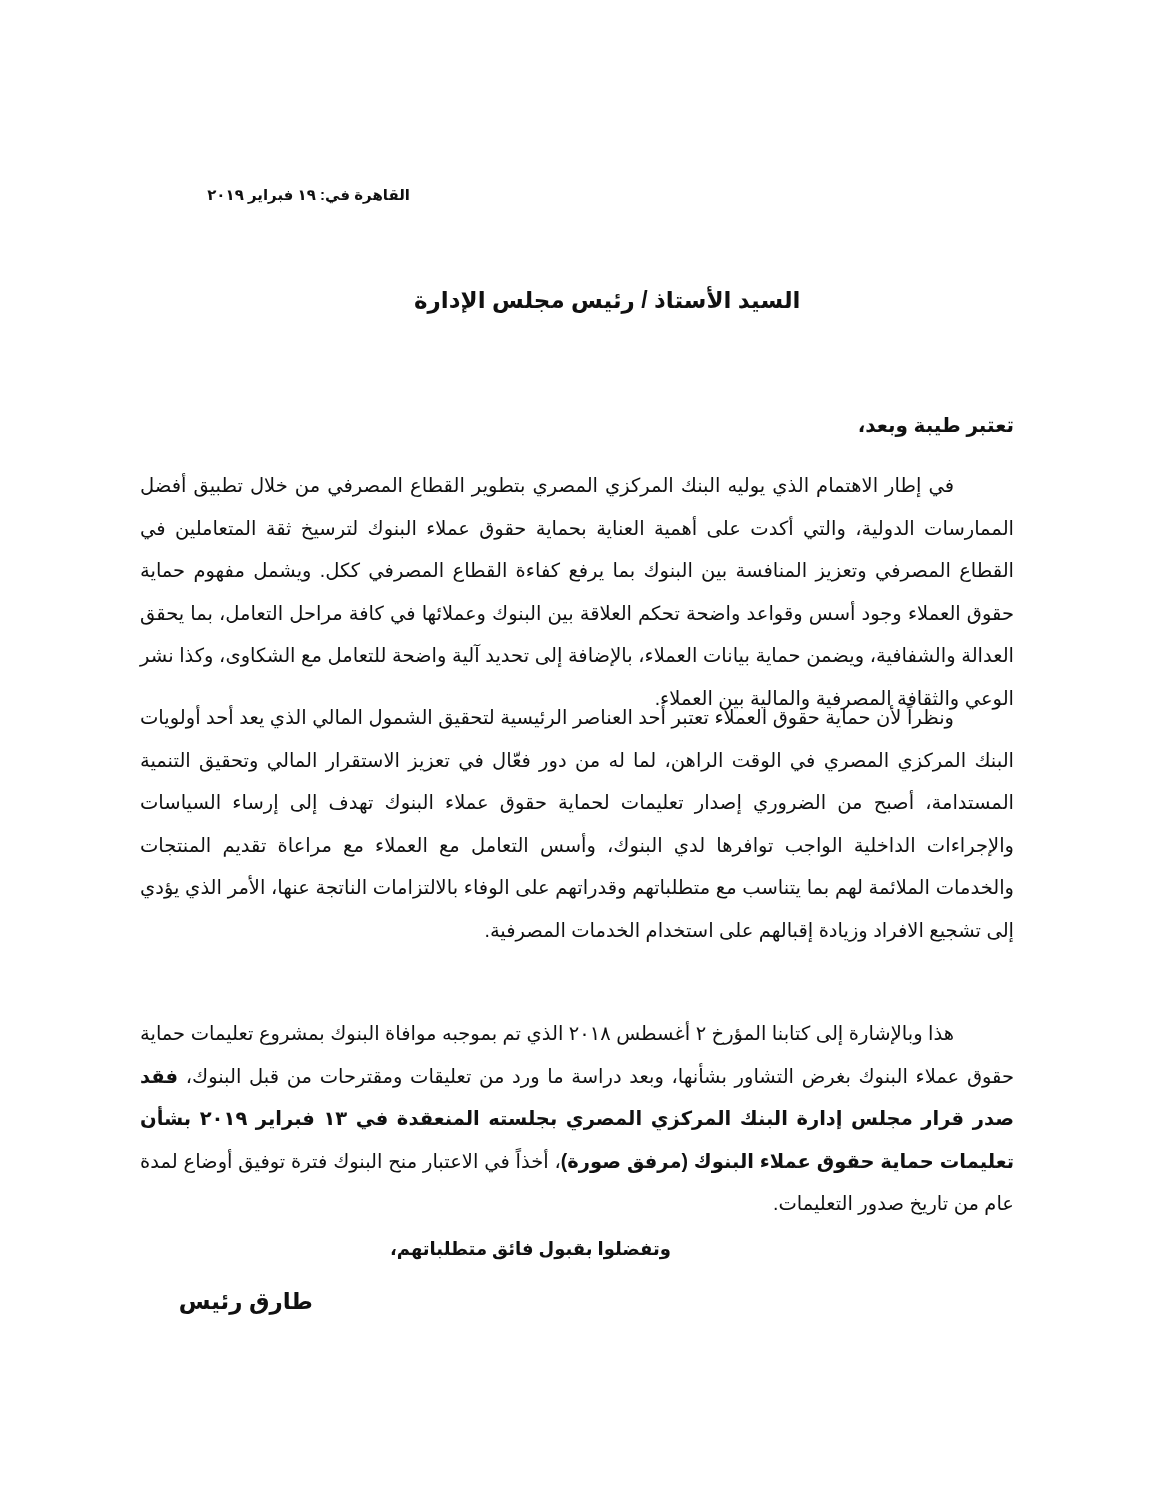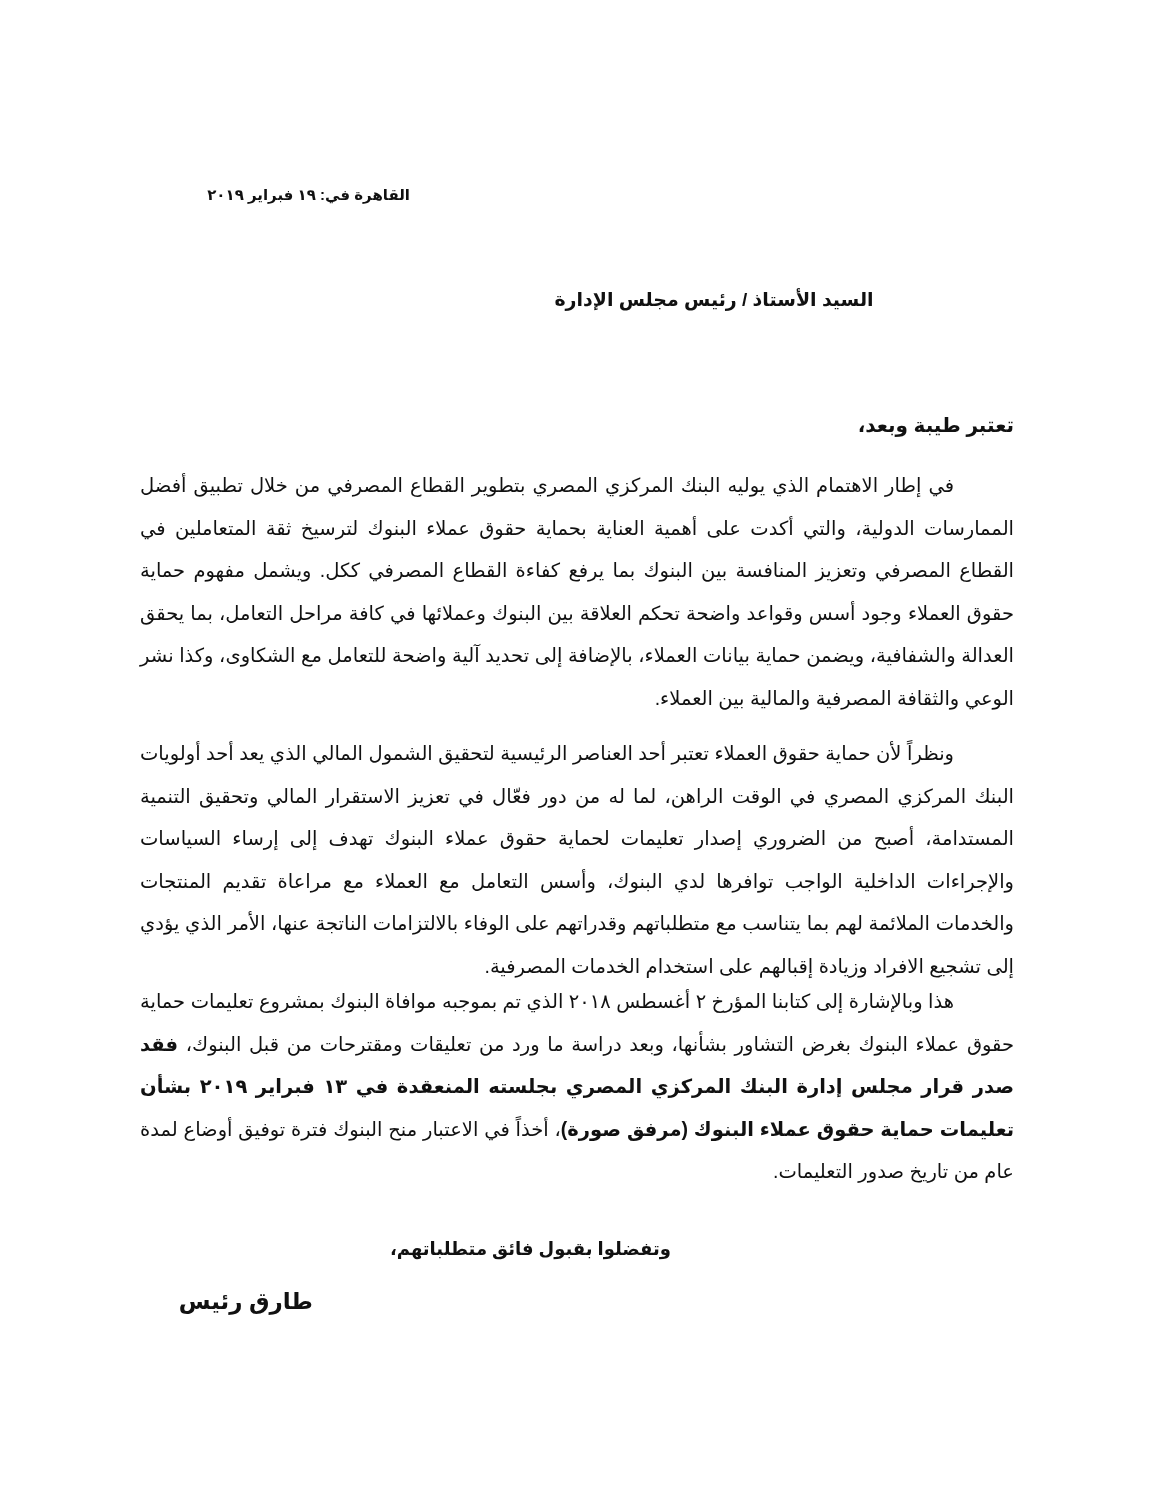--- a/index.html
+++ b/index.html
@@ -31,23 +31,23 @@
       font-weight: bold;
       font-size: 15px;
       direction: rtl;
       white-space: nowrap;
     }
     .addressee {
       position: absolute;
       top: 276px;
       right: 142px;
       width: 600px;
-      text-align: center;
+      text-align: left;
       font-weight: bold;
-      font-size: 19px;
+      font-size: 23px;
       line-height: 48px;
     }
     .addressee .line2 {
       padding-right: 60px;
     }
     .greeting {
       position: absolute;
       top: 413px;
       right: 142px;
       font-weight: bold;
@@ -62,22 +62,22 @@
       text-align-last: right;
       font-size: 19.5px;
       line-height: 42.5px;
       direction: rtl;
     }
     .body-text p {
       margin: 0;
       text-indent: 60px;
     }
     .p1 { top: 464px; }
-    .p2 { top: 732px; }
-    .p3 { top: 980px; }
+    .p2 { top: 696px; }
+    .p3 { top: 1012px; }
     .p3 .bold { font-weight: bold; }
     .closing {
       position: absolute;
       top: 1238px;
       right: 485px;
       font-weight: bold;
       font-size: 18px;
       white-space: nowrap;
     }
     .signature {

